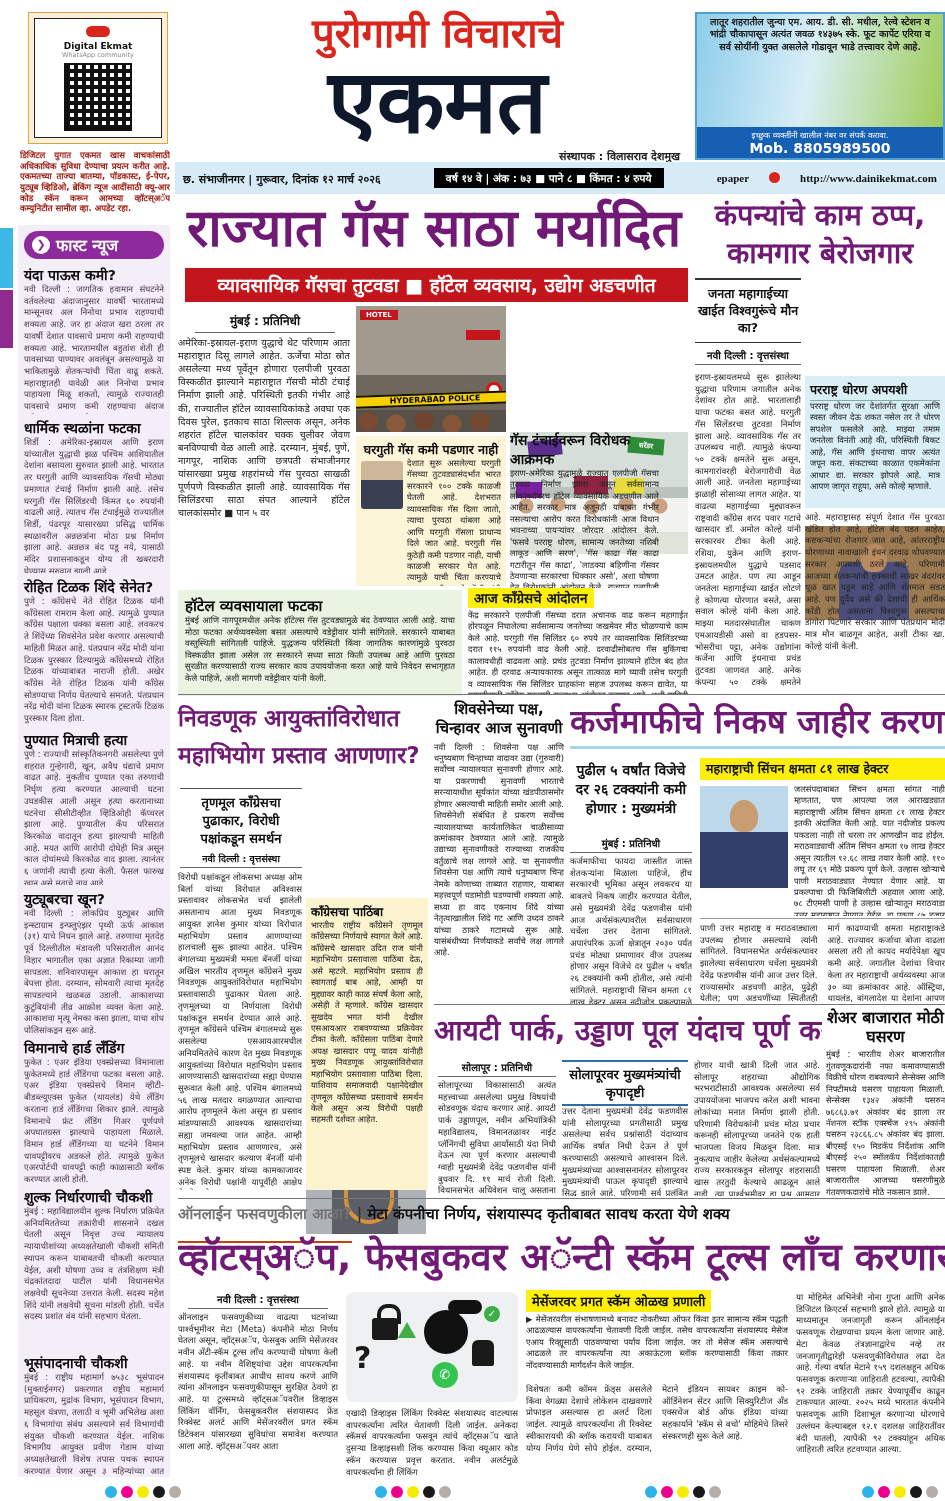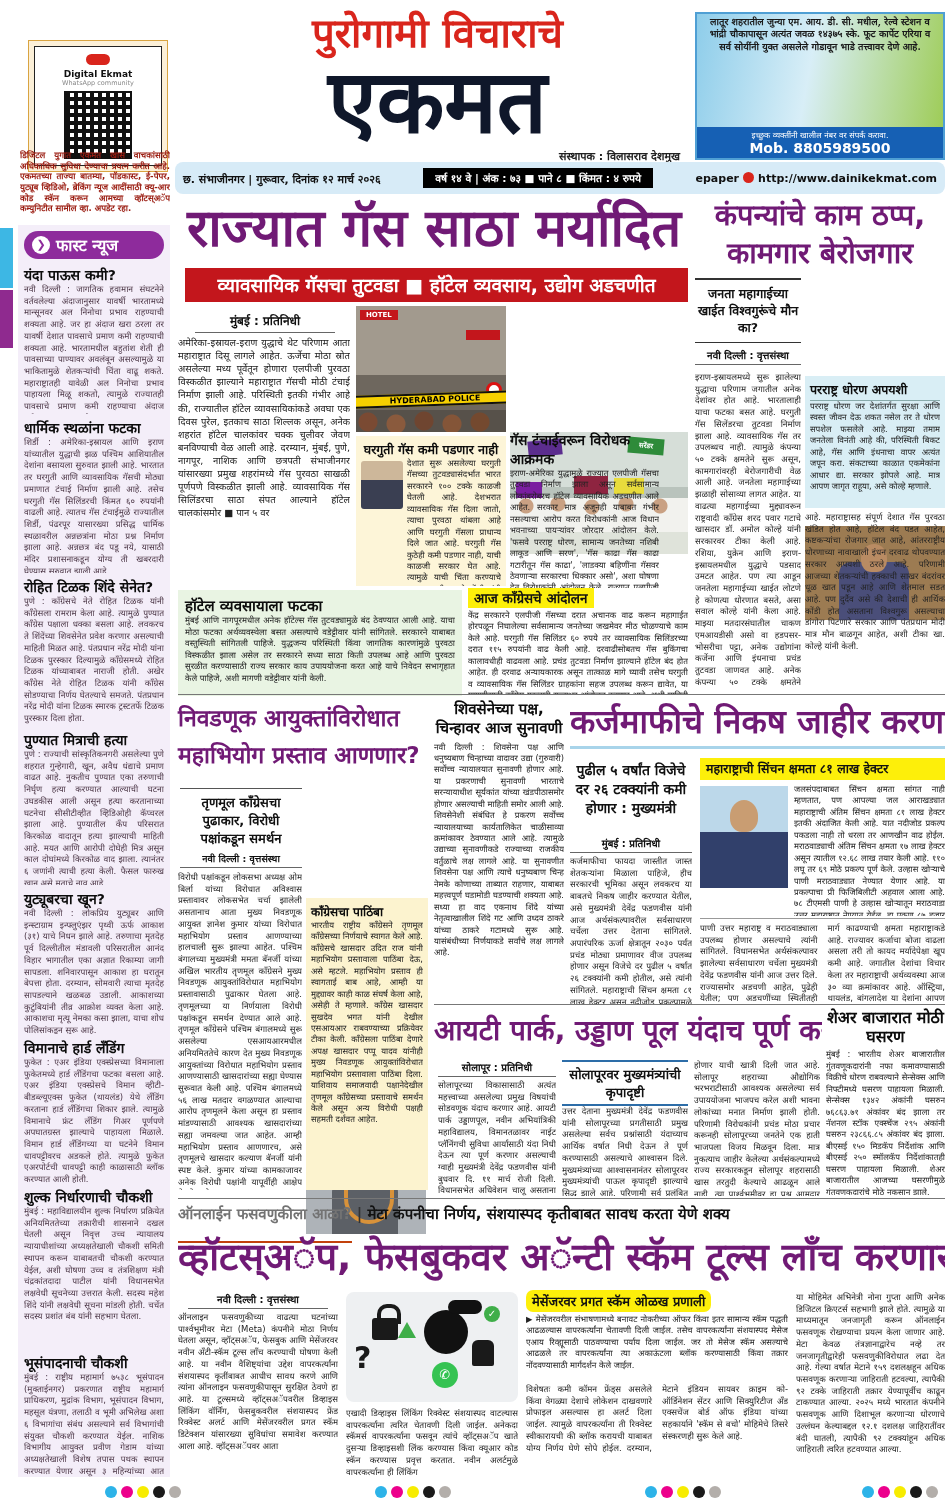--- a/index.html
+++ b/index.html
@@ -18,21 +18,21 @@
   .yellowbar{background:#fdef0a;font-weight:bold;}
 </style>
 </head>
 <body>
 
 <div id="page">
 
   <div class="abs" style="left:0;top:228px;width:13px;height:60px;background:#3db7e4;"></div>
   <div class="abs" style="left:0;top:290px;width:13px;height:58px;background:#8f2a8f;"></div>
 
-  <div class="abs" style="left:28px;top:12px;width:140px;height:132px;background:#fcf0d8;border:1px solid #d9a441;box-sizing:border-box;padding:5px;margin-top:28px;">
+  <div class="abs" style="left:28px;top:12px;width:140px;height:132px;background:#fcf0d8;border:1px solid #d9a441;box-sizing:border-box;padding:5px;">
     <div style="background:#fff;border:1px solid #222;height:100%;box-sizing:border-box;text-align:center;padding-top:3px;">
       <span style="display:inline-block;width:24px;height:11px;background:#d9251c;border-radius:6px;"></span>
       <div style="font-weight:bold;font-size:9px;">Digital Ekmat</div>
       <div style="font-size:6.5px;color:#888;">WhatsApp community</div>
       <div style="width:64px;height:64px;margin:4px auto 0;border:2px solid #111;background:
         repeating-linear-gradient(0deg,#111 0 4px,transparent 4px 8px),
         repeating-linear-gradient(90deg,#111 0 4px,#fff 4px 8px);"></div>
     </div>
   </div>
   <div class="abs" style="left:20px;top:150px;width:150px;height:70px;color:#9b1d12;font-weight:bold;font-size:8.5px;line-height:1.25;text-align:justify;overflow:hidden;">डिजिटल युगात एकमत खास वाचकांसाठी अधिकाधिक सुविधा देण्याचा प्रयत्न करीत आहे. एकमतच्या ताज्या बातम्या, पॉडकास्ट, ई-पेपर, युट्यूब व्हिडिओ, ब्रेकिंग न्यूज आदींसाठी क्यू-आर कोड स्कॅन करून आमच्या व्हॉटस्अॅप कम्युनिटीत सामील व्हा. अपडेट रहा.</div>
@@ -42,24 +42,24 @@
   <div class="abs" style="left:185px;top:148px;width:495px;text-align:right;font-weight:bold;font-size:11px;color:#222;">संस्थापक : विलासराव देशमुख</div>
 
   <div class="abs" style="left:695px;top:12px;width:250px;height:148px;border:2px solid #4f9fd4;box-sizing:border-box;background:linear-gradient(100deg,#8ecdea 0%,#d8eef7 45%,#9ccb52 100%);overflow:hidden;">
     <div style="font-family:'DejaVu Serif',serif;font-size:9.5px;font-weight:bold;color:#1a1a1a;text-align:center;line-height:1.3;padding:2px 6px;">लातूर शहरातील जुन्या एम. आय. डी. सी. मधील, रेल्वे स्टेशन व भांद्री चौकापासून अत्यंत जवळ १४३७५ स्के. फूट कार्पेट एरिया व सर्व सोयींनी युक्त असलेले गोडावून भाडे तत्त्वावर देणे आहे.</div>
     <div style="position:absolute;left:0;right:0;bottom:0;background:#1660b4;color:#fff;text-align:center;padding:2px 0;">
       <div style="font-size:8px;">इच्छुक व्यक्तींनी खालील नंबर वर संपर्क करावा.</div>
       <div style="font-weight:bold;font-size:14px;">Mob. 8805989500</div>
     </div>
   </div>
 
-  <div class="abs" style="left:175px;top:162px;width:770px;height:25px;background:#d7ebf7;display:flex;align-items:center;justify-content:space-between;padding:16px 8px;box-sizing:border-box;border-radius:8px;">
+  <div class="abs" style="left:175px;top:162px;width:770px;height:25px;background:#d7ebf7;display:flex;align-items:center;justify-content:space-between;padding:16px 8px;box-sizing:border-box;">
     <div style="font-weight:bold;font-size:11px;">छ. संभाजीनगर | गुरूवार, दिनांक १२ मार्च २०२६</div>
     <div style="background:#000;color:#fff;font-weight:bold;font-size:10.5px;padding:3px 12px;">वर्ष १४ वे | अंक : ७३ ■ पाने ८ ■ किंमत : ४ रुपये</div>
-    <div style="display:flex;align-items:flex-start;gap:4px;">
+    <div style="display:flex;align-items:flex-start;gap:20px;font-family:Liberation Serif, serif;">
       <span style="font-weight:bold;font-size:11px;">epaper</span>
       <span style="width:11px;height:11px;border-radius:50%;background:#d9251c;display:inline-block;"></span>
       <span style="font-size:11px;font-weight:bold;">http://www.dainikekmat.com</span>
     </div>
   </div>
 
   <div class="abs" style="left:18px;top:225px;width:152px;height:1252px;background:#f4eef9;box-sizing:border-box;padding:6px 6px;overflow:hidden;">
     <div style="background:#8e2b9c;border-radius:14px;height:28px;display:flex;align-items:center;gap:6px;padding:0 8px;">
       <span style="width:18px;height:18px;border-radius:50%;background:#fff;color:#8e2b9c;font-weight:bold;font-size:11px;text-align:center;line-height:18px;">❯</span>
       <span style="color:#fff;font-weight:bold;font-size:16px;">फास्ट न्यूज</span>
@@ -231,21 +231,21 @@
     <div style="position:absolute;left:8px;top:48px;font-size:30px;font-weight:bold;color:#1a1a1a;">?</div>
     <div style="position:absolute;left:78px;top:18px;width:44px;height:44px;border-radius:50%;background:#111;"></div>
     <div style="position:absolute;right:18px;top:14px;width:16px;height:16px;border-radius:50%;background:#3fae49;color:#fff;font-size:10px;text-align:center;line-height:16px;">✓</div>
     <div style="position:absolute;left:86px;top:70px;width:26px;height:26px;border-radius:50%;background:#35c352;color:#fff;font-size:13px;text-align:center;line-height:26px;">✆</div>
     <div style="position:absolute;right:24px;top:48px;width:22px;height:26px;background:#1a1a1a;border-radius:6px 6px 2px 2px;"></div>
     <div style="position:absolute;right:36px;top:8px;width:34px;height:14px;background:#111;border-radius:7px;"></div>
   </div>
   <div class="abs t" style="left:346px;top:1408px;width:172px;height:74px;">एखादी डिव्हाइस लिंकिंग रिक्वेस्ट संशयास्पद वाटल्यास वापरकर्त्यांना त्वरित चेतावणी दिली जाईल. अनेकदा स्कॅमर्स वापरकर्त्यांना फसवून त्यांचे व्हॉट्सअॅप खाते दुसऱ्या डिव्हाइसशी लिंक करण्यास किंवा क्यूआर कोड स्कॅन करण्यास प्रवृत्त करतात. नवीन अलर्टमुळे वापरकर्त्यांना ही लिंकिंग</div>
 
   <div class="abs" style="left:526px;top:1290px;width:262px;height:90px;overflow:hidden;">
-    <div class="yellowbar" style="font-size:13px;padding:2px 6px;display:inline-block;border-radius:7px;">मेसेंजरवर प्रगत स्कॅम ओळख प्रणाली</div>
+    <div class="yellowbar" style="font-size:13px;padding:2px 6px;display:inline-block;">मेसेंजरवर प्रगत स्कॅम ओळख प्रणाली</div>
     <div class="t" style="font-size:8.3px;height:62px;margin-top:2px;">▶ मेसेंजरवरील संभाषणामध्ये बनावट नोकरीच्या ऑफर किंवा इतर सामान्य स्कॅम पद्धती आढळल्यास वापरकर्त्यांना चेतावणी दिली जाईल. तसेच वापरकर्त्यांना संशयास्पद मेसेज एआय रिव्ह्यूसाठी पाठवण्याचा पर्याय दिला जाईल. जर तो मेसेज स्कॅम असल्याचे आढळले तर वापरकर्त्यांना त्या अकाऊंटला ब्लॉक करण्यासाठी किंवा तक्रार नोंदवण्यासाठी मार्गदर्शन केले जाईल.</div>
   </div>
   <div class="abs t colcut" style="left:526px;top:1384px;width:262px;height:98px;">विशेषतः कमी कॉमन फ्रेंड्स असलेले किंवा वेगळ्या देशाचे लोकेशन दाखवणारे प्रोफाइल असल्यास हा अलर्ट दिला जाईल. त्यामुळे वापरकर्त्यांना ती रिक्वेस्ट स्वीकारायची की ब्लॉक करायची याबाबत योग्य निर्णय घेणे सोपे होईल. दरम्यान, मेटाने इंडियन सायबर क्राइम को-ऑर्डिनेशन सेंटर आणि सिक्युरिटीज अँड एक्सचेंज बोर्ड ऑफ इंडिया यांच्या सहकार्याने 'स्कॅम से बचो' मोहिमेचे तिसरे संस्करणही सुरू केले आहे.</div>
   <div class="abs t" style="left:796px;top:1292px;width:149px;height:190px;">या मोहिमेत अभिनेत्री नोना गुप्ता आणि अनेक डिजिटल क्रिएटर्स सहभागी झाले होते. त्यामुळे या माध्यमातून जनजागृती करून ऑनलाईन फसवणूक रोखण्याचा प्रयत्न केला जाणार आहे. मेटा केवळ तंत्रज्ञानाद्वारेच नव्हे तर जनजागृतीद्वारेही फसवणुकीविरोधात लढा देत आहे. गेल्या वर्षात मेटाने १५९ दशलक्षहून अधिक फसवणूक करणाऱ्या जाहिराती हटवल्या, त्यापैकी ९२ टक्के जाहिराती तक्रार येण्यापूर्वीच काढून टाकण्यात आल्या. २०२५ मध्ये भारतात कंपनीने फसवणूक आणि दिशाभूल करणाऱ्या धोरणाचे उल्लंघन केल्याबद्दल १२.१ दशलक्ष जाहिरातींवर बंदी घातली, त्यापैकी ९२ टक्क्यांहून अधिक जाहिराती त्वरित हटवण्यात आल्या.</div>
 
   <div class="abs dots" style="left:105px;top:1486px;">
     <span class="dot" style="background:#2db3e8;"></span>
       <span class="dot" style="background:#ec008c;"></span>
       <span class="dot" style="background:#f7ec00;"></span>
       <span class="dot" style="background:#1a1a1a;"></span>

